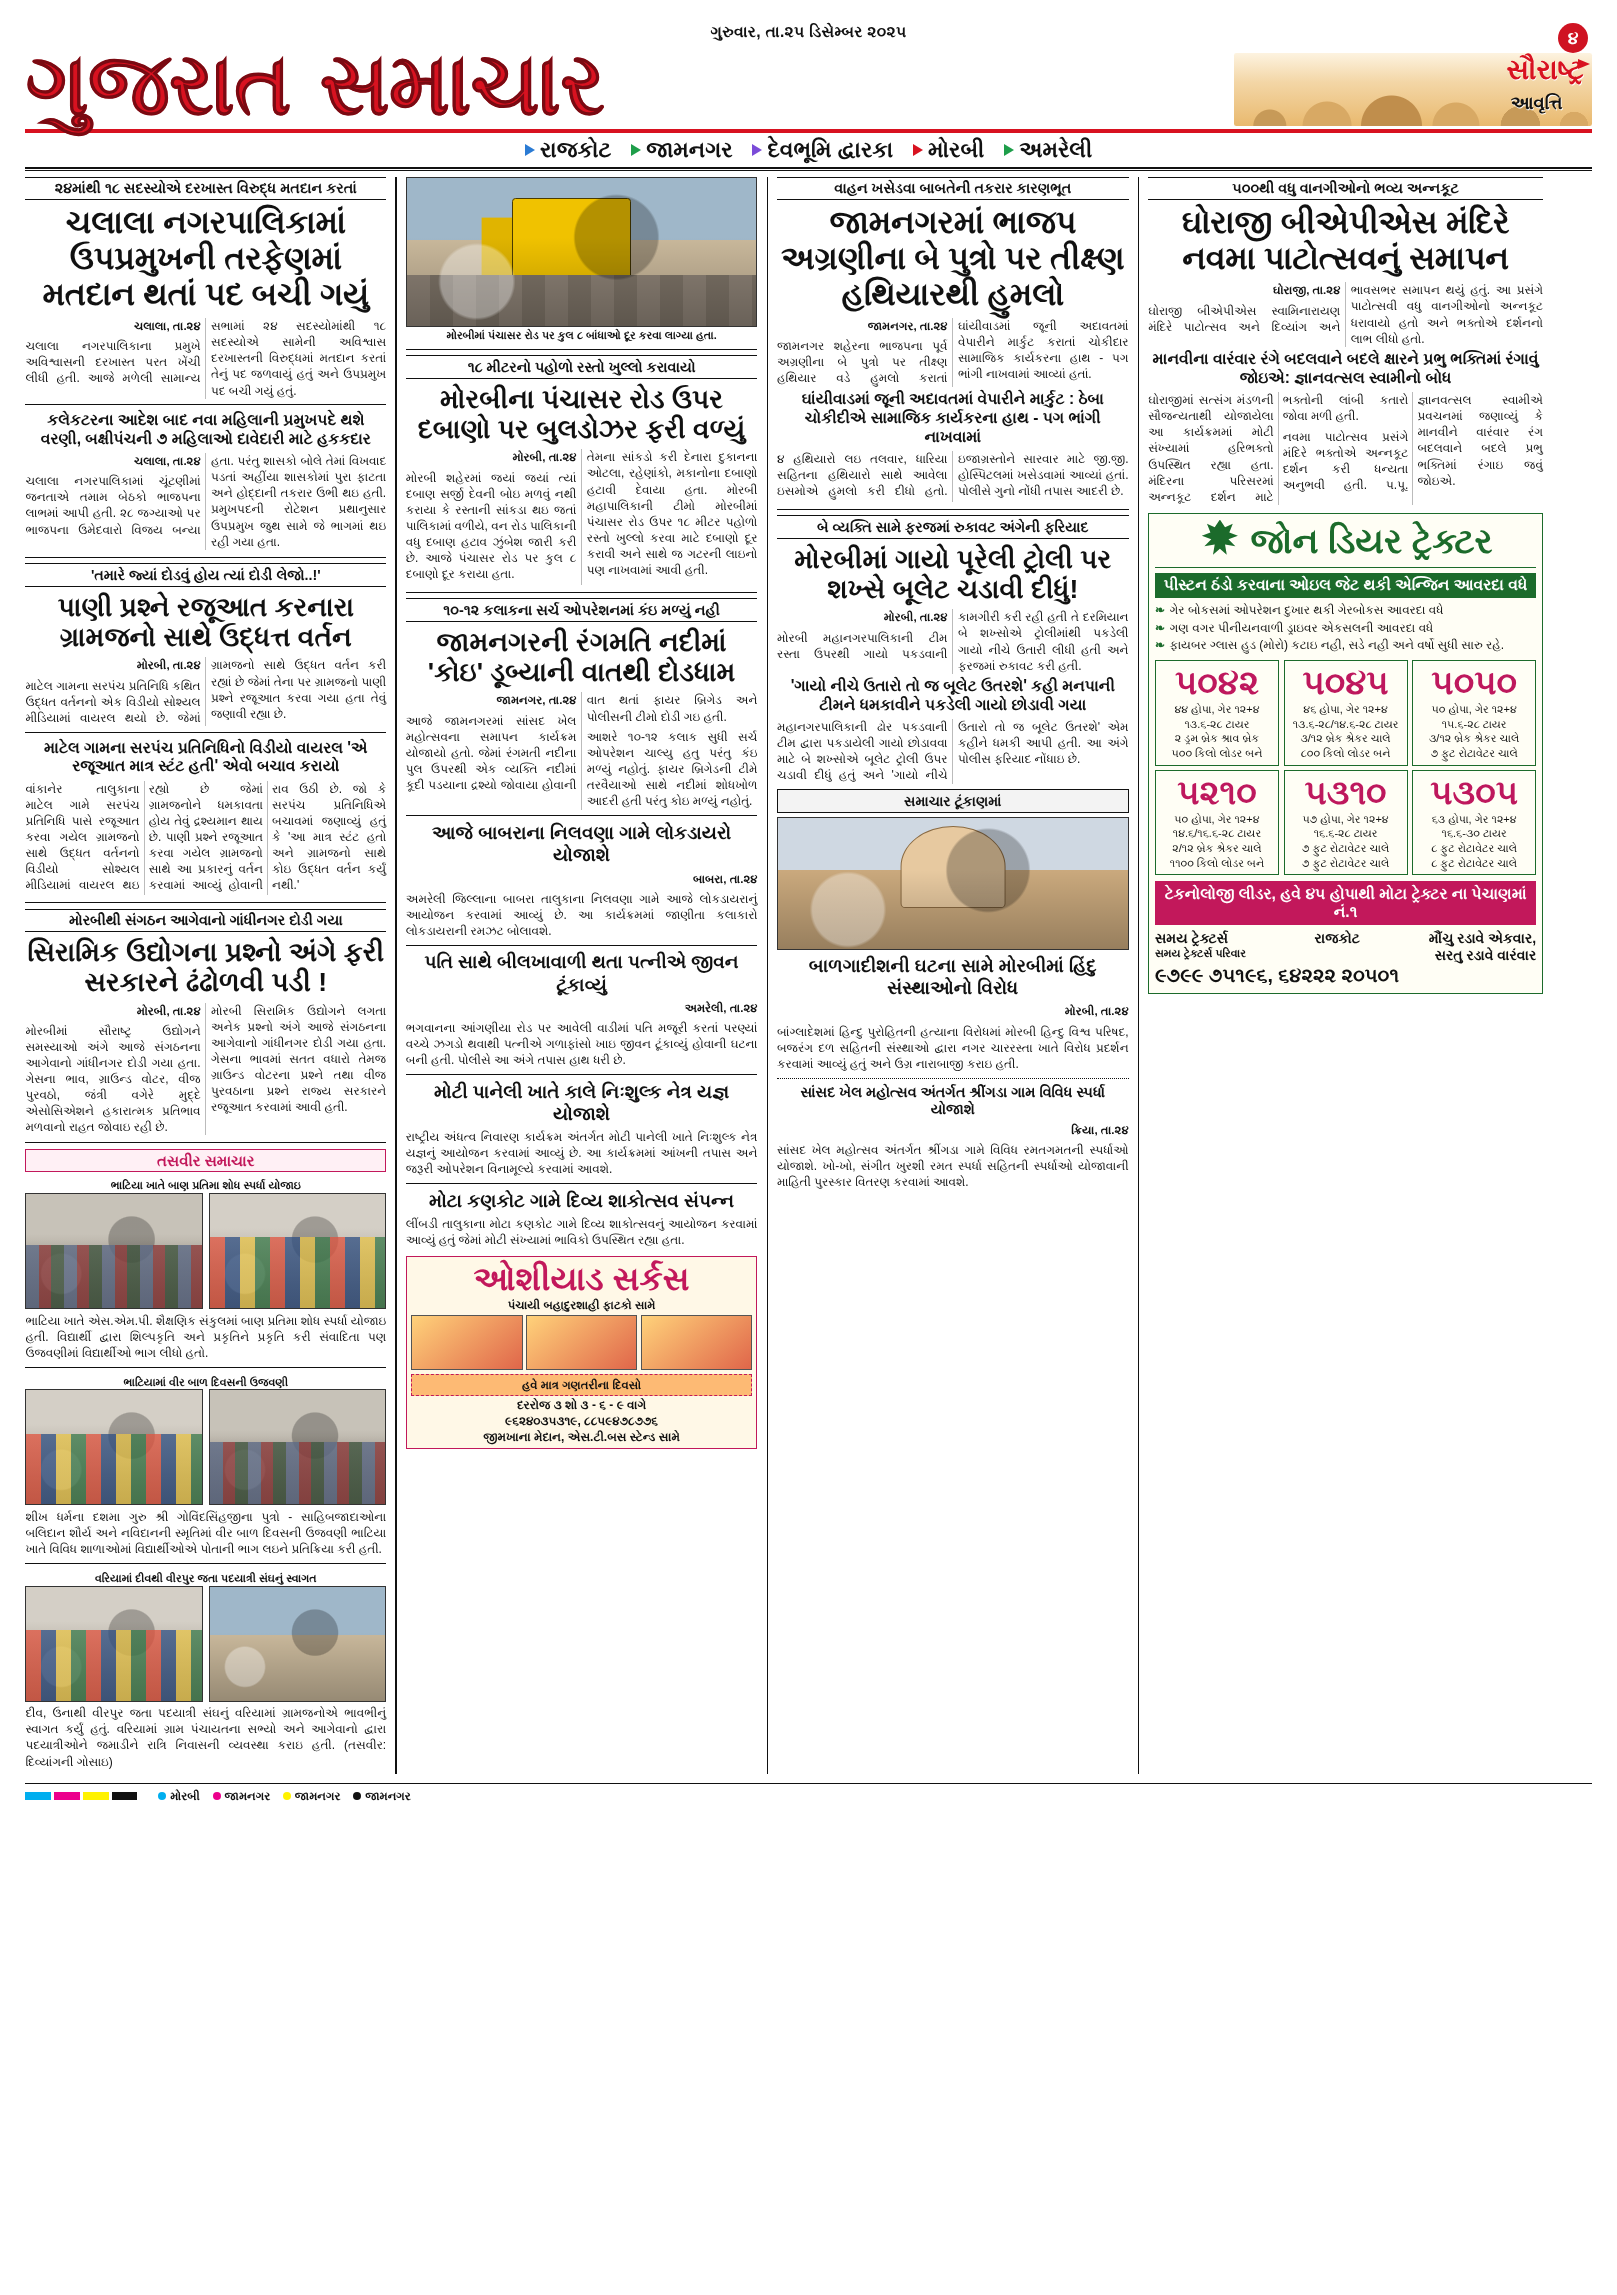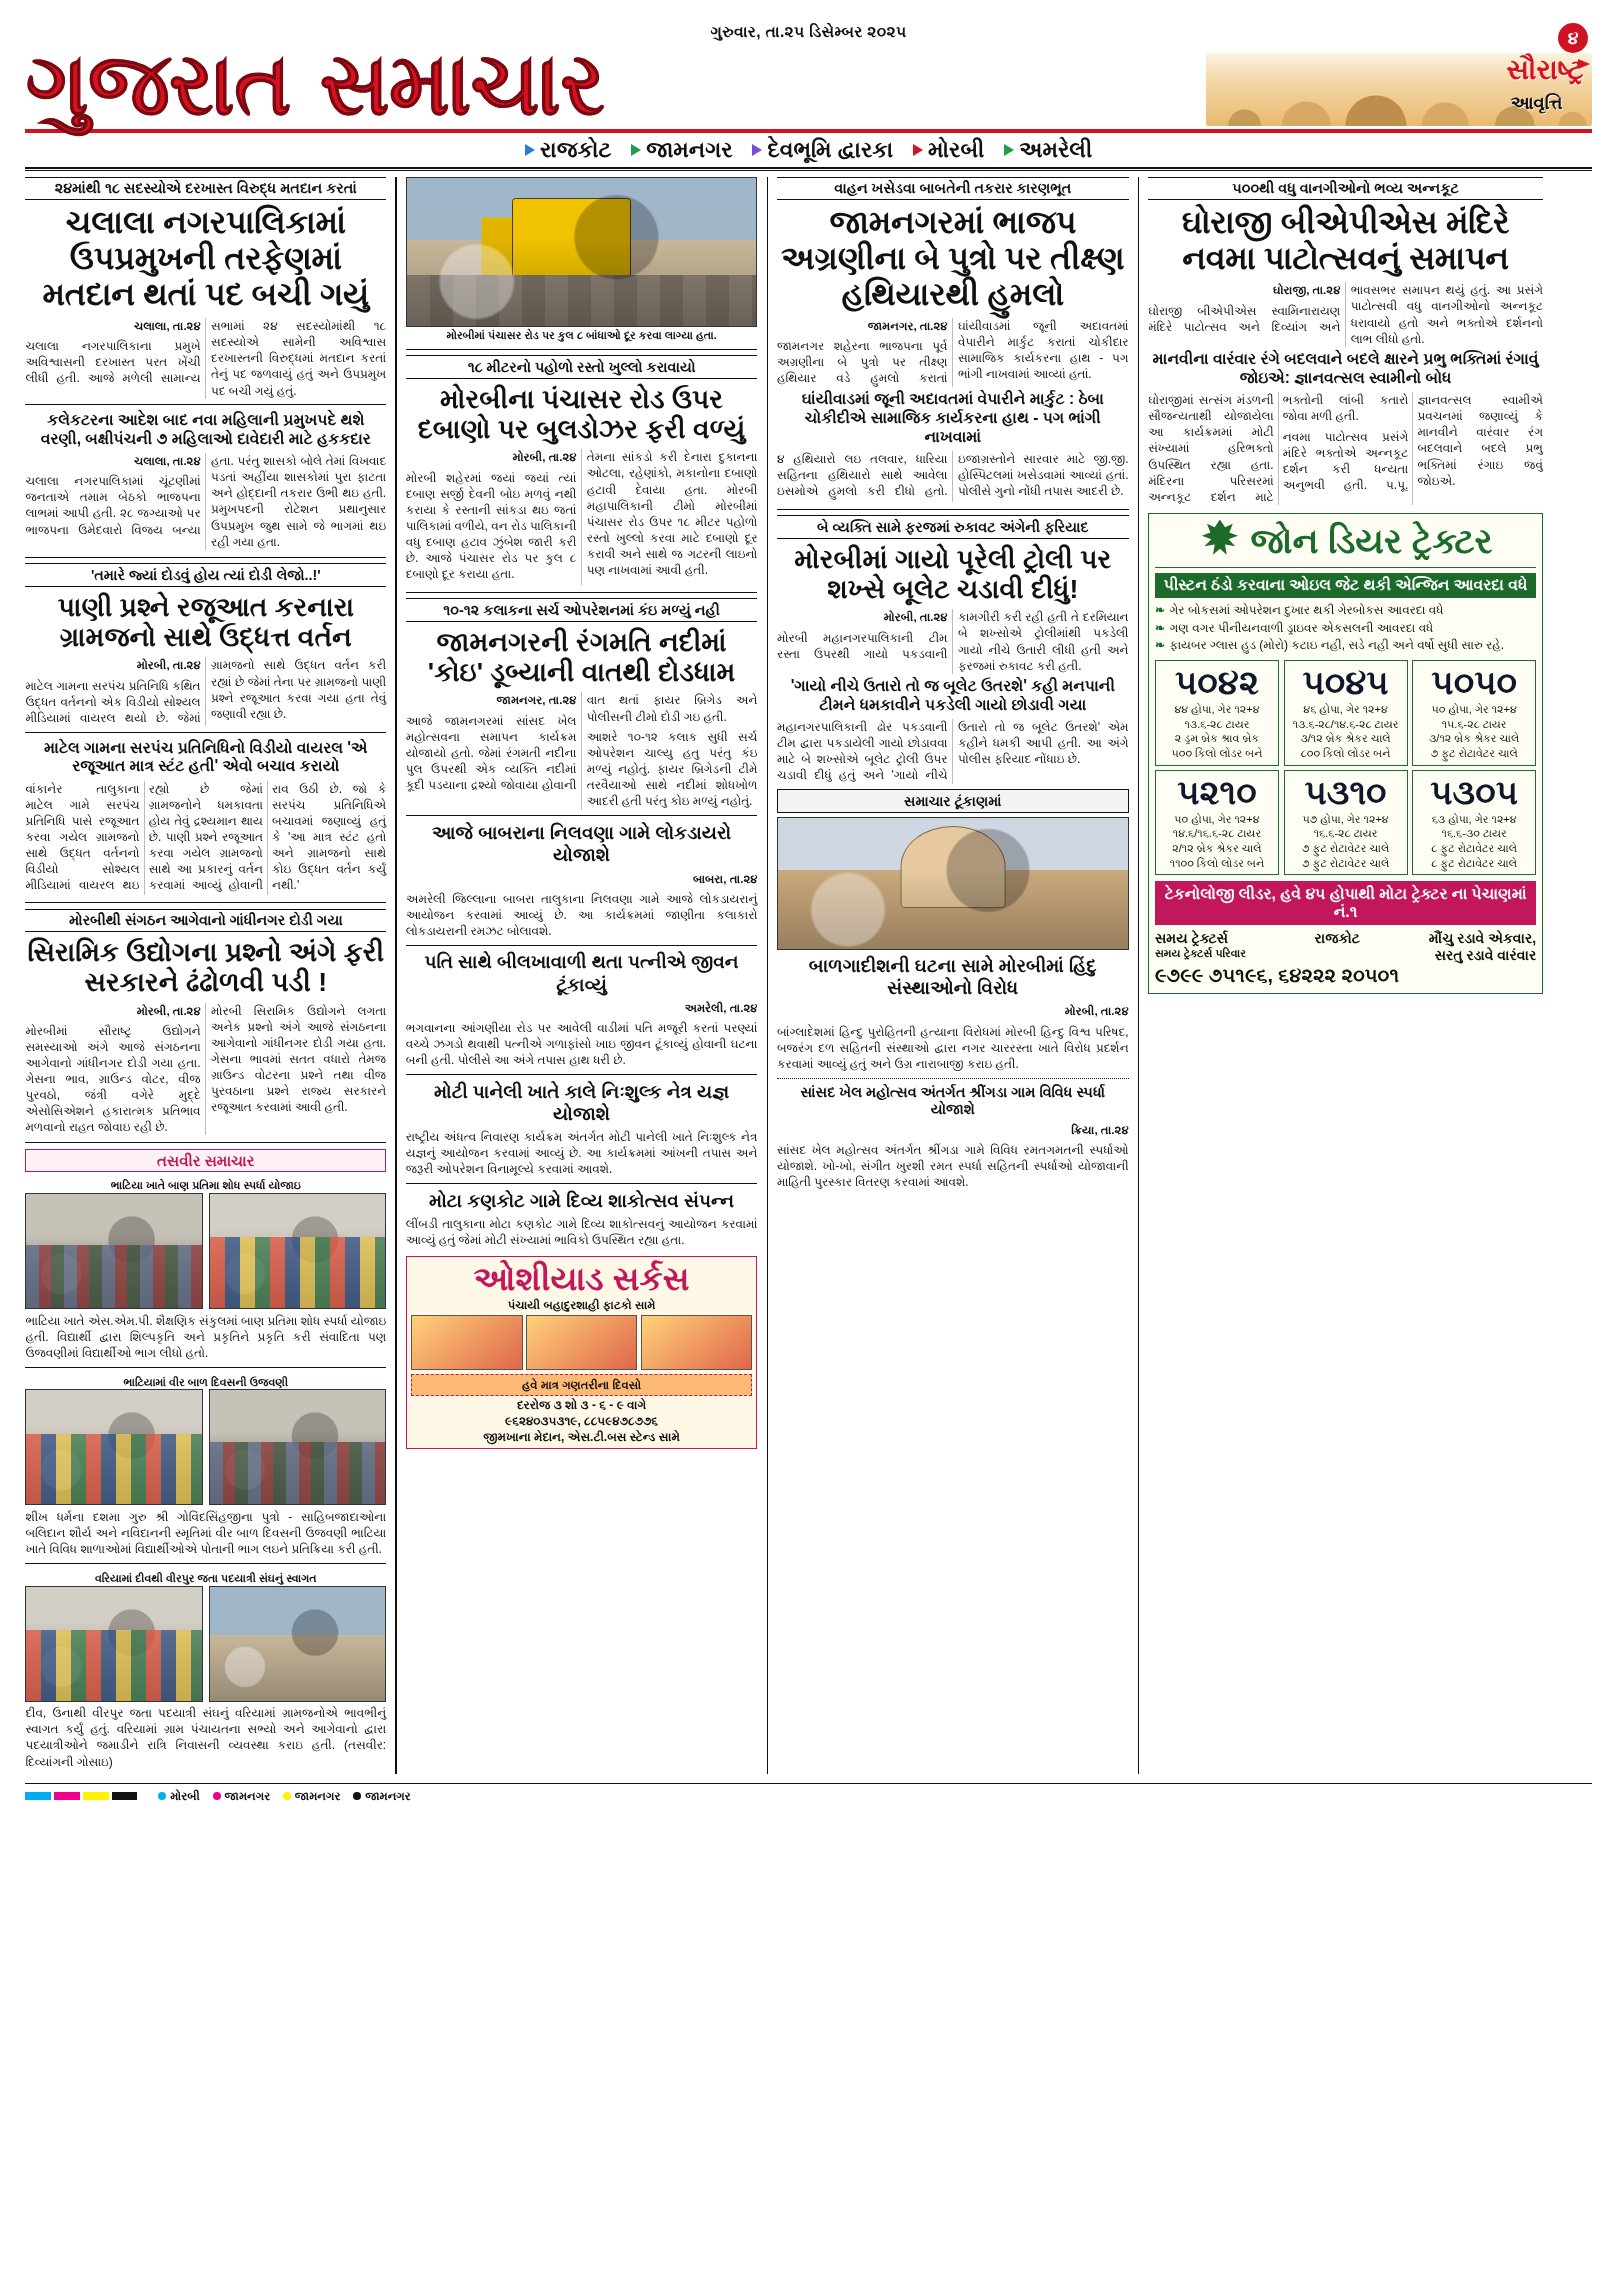--- a/index.html
+++ b/index.html
@@ -47,21 +47,21 @@
     font-family: "DejaVu Sans", sans-serif;
     font-size: 87px;
     font-weight: bold;
     line-height: .95;
     color: #d81220;
     letter-spacing: -1.2px;
     -webkit-text-stroke: 0.6px #7a0a12;
     white-space: nowrap;
     flex: 0 0 auto;
   }
-  .mh-right { flex: 0 0 auto; text-align: center; position: relative; width: 386px; }
+  .mh-right { flex: 0 0 auto; text-align: center; position: relative; width: 358px; }
   .mh-temple {
     height: 73px;
     background:
       linear-gradient(to top, #e9b96e 0%, #f3d6a6 60%, #fdf3e0 100%);
     position: relative;
     overflow: hidden;
     border-radius: 2.3px;
   }
   .mh-temple:before {
     content:"";
@@ -241,21 +241,21 @@
     text-align:center; padding: 3.5px 2.3px; margin-bottom: 4.6px;
   }
   .ad-jd-bullets { font-size: 12px; line-height: 1.45; }
   .ad-jd-bullets div { display:flex; gap:4.6px; }
   .ad-jd-bullets .bl { color:#1c6b2b; font-weight:bold; }
   .pricegrid {
     display:grid; grid-template-columns: 1fr 1fr 1fr; gap: 4.6px; margin-top: 5.8px;
   }
   .pricecell { border: 1.2px solid #1c6b2b; padding: 3.5px 2.3px; text-align:center; }
   .pricecell .num {
-    font-size: 34px; font-weight: bold; color:#0f172a; line-height: 1; margin-bottom: 2.9px;
+    font-size: 34px; font-weight: bold; color:#be185d; line-height: 1; margin-bottom: 2.9px;
   }
   .pricecell .ln { font-size: 11px; line-height: 1.35; }
   .ad-jd-foot {
     background:#c2185b; color:#fff; text-align:center; font-weight:bold;
     font-size: 15.6px; padding: 4px 2.3px; margin-top: 5.8px;
   }
   .ad-jd-dealer {
     display:flex; justify-content:space-between; align-items:flex-start;
     font-size: 14px; font-weight:bold; margin-top: 5.2px; gap:5.8px;
   }

